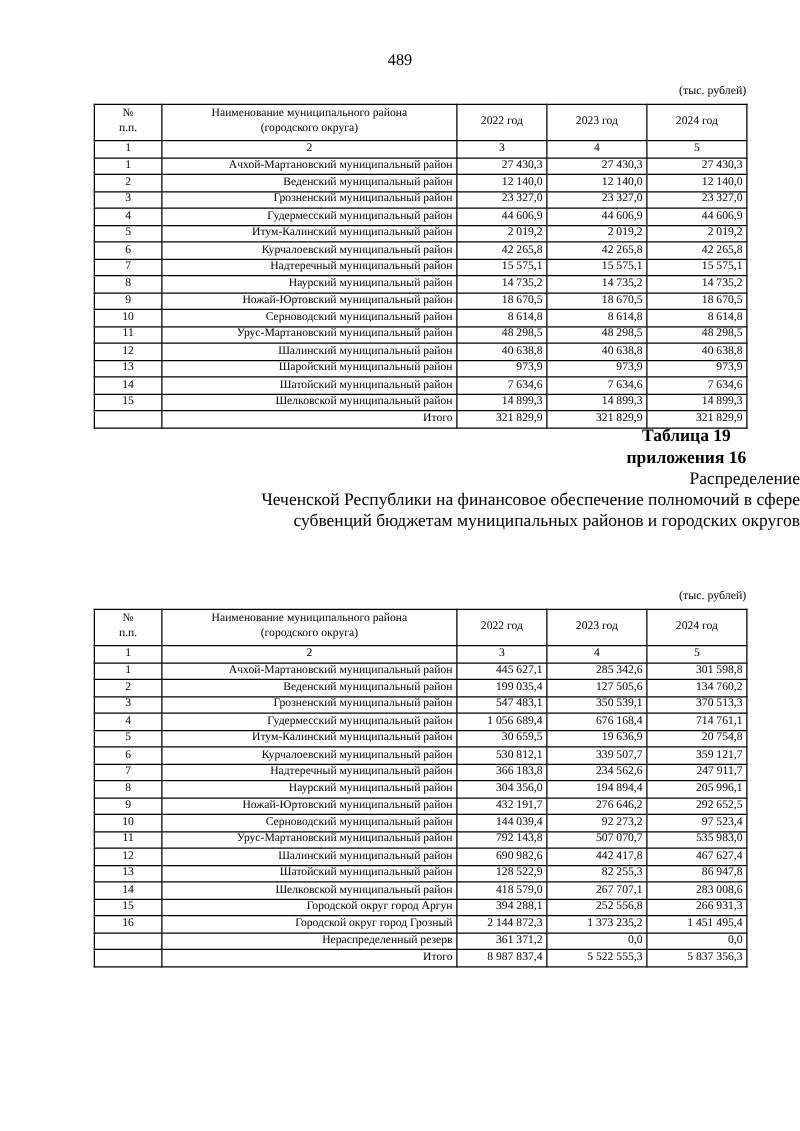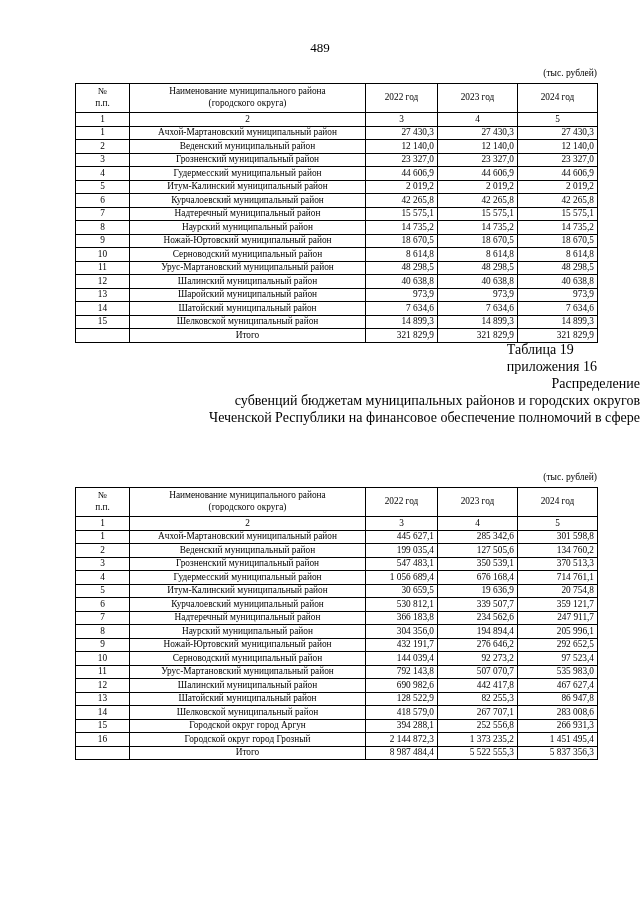--- a/index.html
+++ b/index.html
@@ -13,22 +13,22 @@
     position: absolute; left: 75px; width: 522px; border-collapse: collapse;
     table-layout: fixed; font-size: 9.3px; line-height: 1;
   }
   table.grid td, table.grid th {
     border: 1px solid #000; padding: 0 3px; height: 12.5px; white-space: nowrap; overflow: hidden;
     font-weight: normal;
   }
   table.grid th { height: 28px; text-align: center; vertical-align: middle; line-height: 1.25; }
   table.grid td.c { text-align: center; }
   table.grid td.r { text-align: right; }
-  table.grid td.l { text-align: center; }
-  .caption-right { position: absolute; right: 43px; font-size: 14px; text-align: left; line-height: 17px; }
+  table.grid td.l { text-align: right; }
+  .caption-right { position: absolute; right: 43px; font-size: 14px; text-align: center; line-height: 17px; font-weight: bold; }
   .title-block { position: absolute; left: 60px; width: 580px; text-align: right; font-size: 14px; line-height: 17px; }
 </style>
 </head>
 <body>
 
 <div class="page-num">489</div>
 
 <div class="units" style="top:68px;">(тыс. рублей)</div>
 <table class="grid" id="t1" style="top:83px;">
   <colgroup>
@@ -169,22 +169,22 @@
       </tr>
     </tbody>
 </table>
 
 <div class="caption-right" style="top:341px;">
   <div>Таблица 19</div>
   <div>приложения 16</div>
 </div>
 <div class="title-block" style="top:375px;">
   <div>Распределение</div>
+  <div>Чеченской Республики на финансовое обеспечение полномочий в сфере</div>
   <div>субвенций бюджетам муниципальных районов и городских округов</div>
-  <div>Чеченской Республики на финансовое обеспечение полномочий в сфере</div>
 </div>
 
 <div class="units" style="top:472px;">(тыс. рублей)</div>
 <table class="grid" id="t2" style="top:487px;">
   <colgroup>
     <col style="width:54px">
       <col style="width:236px">
       <col style="width:72px">
       <col style="width:80px">
       <col style="width:80px">
@@ -313,19 +313,26 @@
       </tr>
       <tr>
         <td class="c">16</td>
         <td class="l">Городской округ город Грозный</td>
         <td class="r">2 144 872,3</td>
         <td class="r">1 373 235,2</td>
         <td class="r">1 451 495,4</td>
       </tr>
       <tr>
         <td class="c"></td>
+        <td class="l">Нераспределенный резерв</td>
+        <td class="r">361 371,2</td>
+        <td class="r">0,0</td>
+        <td class="r">0,0</td>
+      </tr>
+      <tr>
+        <td class="c"></td>
         <td class="l">Итого</td>
-        <td class="r">8 987 484,4</td>
+        <td class="r">8 987 837,4</td>
         <td class="r">5 522 555,3</td>
         <td class="r">5 837 356,3</td>
       </tr>
     </tbody>
 </table>
 
 </body></html>

